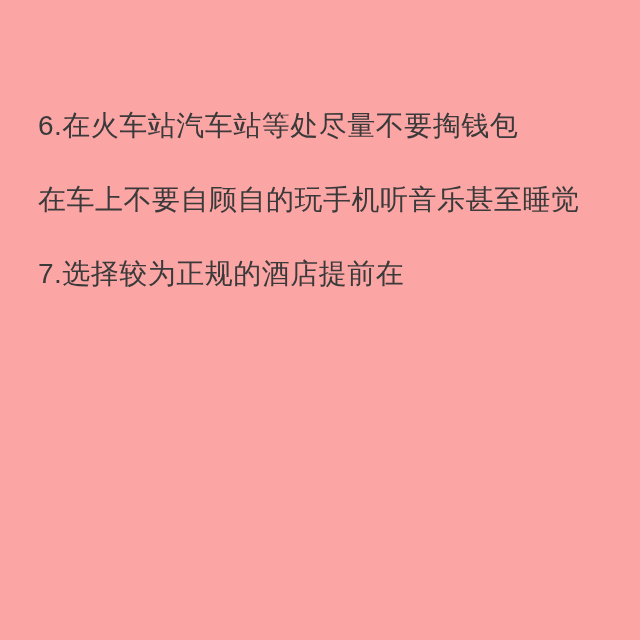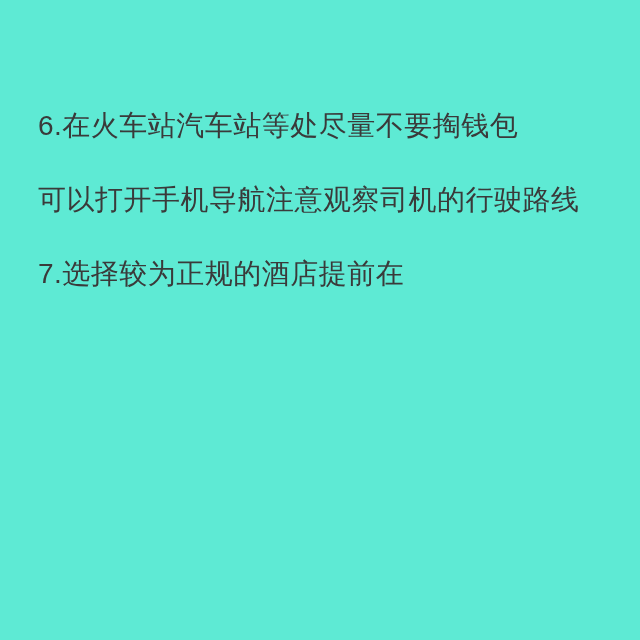--- a/index.html
+++ b/index.html
@@ -12,21 +12,21 @@
     background: #ffffff;
     overflow: hidden;
     font-family: "Liberation Sans", "DejaVu Sans", sans-serif;
   }
   .page {
     position: absolute;
     top: 0;
     left: 0;
     width: 640px;
     height: 640px;
-    background: #5eead4;
+    background: #fca5a5;
     box-sizing: border-box;
     padding: 106px 20px 0 38px;
   }
   .tip {
     margin: 0 0 34px 0;
   }
   .tip-line {
     font-size: 28px;
     line-height: 40px;
     font-weight: 300;
@@ -40,20 +40,20 @@
 <body>
 
 <div class="page">
 
   <div class="tip">
     <div class="tip-line">6.在火车站汽车站等处尽量不要掏钱包</div>
   </div>
 
 
   <div class="tip">
-    <div class="tip-line">可以打开手机导航注意观察司机的行驶路线</div>
+    <div class="tip-line">在车上不要自顾自的玩手机听音乐甚至睡觉</div>
   </div>
 
   <div class="tip">
     <div class="tip-line">7.选择较为正规的酒店提前在</div>
   </div>
 
 </div>
 
 </body></html>

